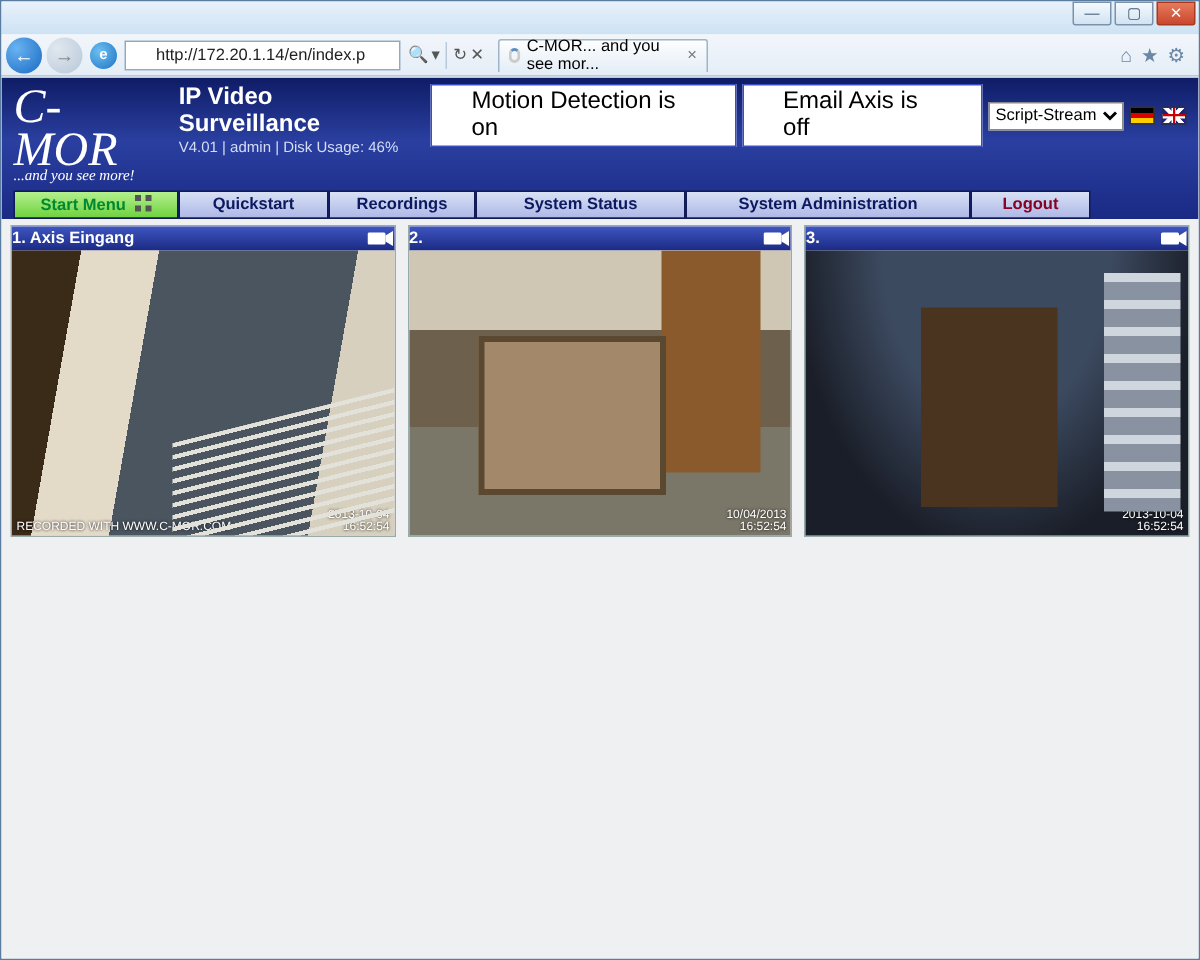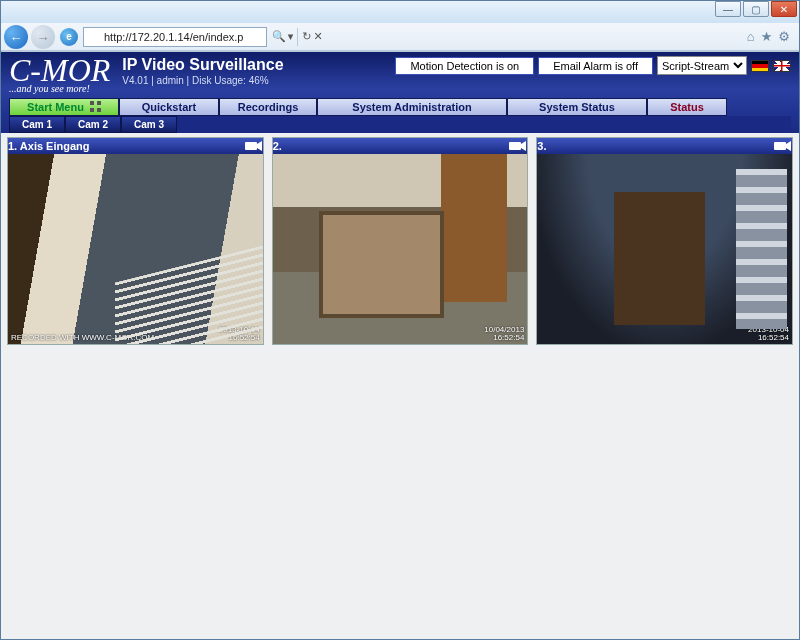--- a/index.html
+++ b/index.html
@@ -29,21 +29,21 @@
 .page    { flex:1; background:#eef0f2; overflow:auto; border-top:1px solid #b7c9db; }
 
 
 .hdr     { background:linear-gradient(#0f1c66,#2a3fa0 45%,#1a2a84); color:#fff; padding:4px 8px 0 8px; }
 .hdrtop  { display:flex; align-items:flex-start; gap:12px; }
 .logo    { font-family:"Comic Sans MS","Segoe Script",cursive; font-size:32px; font-weight:normal; line-height:0.9; font-style:italic; }
 .tagline { font-family:"Comic Sans MS",cursive; font-size:10px; font-style:italic; margin-top:-2px; }
 .apptitle{ font-size:16px; font-weight:bold; }
 .substat { font-size:10px; color:#d4ddf4; margin-top:1px; }
 .statusrow{ margin-left:auto; display:flex; gap:4px; align-items:center; }
-.statbox { background:#fff; color:#000; font-size:11px; padding:2px 14px; border:1px solid #3a4fbb; }
+.statbox { background:#fff; color:#000; font-size:16px; padding:2px 26px; border:1px solid #3a4fbb; }
 .dropdown{ background:#fff; color:#000; font-size:11px; height:19px; border:1px solid #888; }
 .flag    { width:18px; height:12px; display:inline-block; border:1px solid #333; }
 .flag.de { background:linear-gradient(#000 33%,#d00 33% 66%,#fc0 66%); }
 .flag.uk { background:#1a237e; position:relative; overflow:hidden; }
 .flag.uk::before{content:"";position:absolute;inset:0;background:
   linear-gradient(45deg,transparent 42%,#fff 42% 58%,transparent 58%),
   linear-gradient(-45deg,transparent 42%,#fff 42% 58%,transparent 58%),
   linear-gradient(#fff,#fff) center/100% 3px no-repeat,
   linear-gradient(#fff,#fff) center/3px 100% no-repeat;}
 .flag.uk::after{content:"";position:absolute;inset:0;background:
@@ -98,20 +98,27 @@
     <div class="navbtn navfwd">→</div>
     <span class="ie-e">e</span>
     <input class="addr" value="http://172.20.1.14/en/index.p" style="">
     <div class="searchctl">
       <span>🔍</span>
       <span>▾</span>
       <span class="sep"></span>
       <span>↻</span>
       <span>✕</span>
     </div>
+    <div class="tabstrip">
+      <div class="tab">
+        <span class="spinner"></span>
+        <span>C-MOR... and you see mor...</span>
+        <span class="x">×</span>
+      </div>
+    </div>
     <div class="tright">
       <span>⌂</span>
       <span>★</span>
       <span>⚙</span>
     </div>
   </div>
 
   <div class="page">
 
     <div class="hdr">
@@ -119,46 +126,41 @@
         <div>
           <div class="logo">C-MOR</div>
           <div class="tagline">...and you see more!</div>
         </div>
         <div>
           <div class="apptitle">IP Video Surveillance</div>
           <div class="substat">V4.01 | admin | Disk Usage: 46%</div>
         </div>
         <div class="statusrow">
           <div class="statbox">Motion Detection is on</div>
-          <div class="statbox">Email Alarm is off</div>
+          <div class="statbox">Email Axis is off</div>
           <select class="dropdown">
             <option>Script-Stream</option>
           </select>
           <span class="flag de"></span>
           <span class="flag uk"></span>
         </div>
       </div>
 
       <div class="menurow">
         <div class="menubtn active" style="width:110px">
           <span>Start Menu</span>
           <span class="gridicon"></span>
         </div>
         <div class="menubtn" style="width:100px">Quickstart</div>
         <div class="menubtn" style="width:98px">Recordings</div>
+        <div class="menubtn" style="width:140px">System Status</div>
         <div class="menubtn" style="width:190px">System Administration</div>
-        <div class="menubtn" style="width:140px">System Status</div>
-        <div class="menubtn logout" style="width:80px">Status</div>
-      </div>
-
-      <div class="camrow">
-        <div class="cambtn">Cam 1</div>
-        <div class="cambtn">Cam 2</div>
-        <div class="cambtn">Cam 3</div>
-      </div>
+        <div class="menubtn logout" style="width:80px">Logout</div>
+      </div>
+
     </div>
 
     <div class="tiles">
 
       <div class="tile">
         <div class="tilehdr">
           <span>1. Axis Eingang</span>
           <span class="camicon" style="margin-left:auto">
             <svg width="18" height="12" viewBox="0 0 18 12">
                 <rect x="0" y="2" width="12" height="8" rx="1" fill="#fff"></rect>

